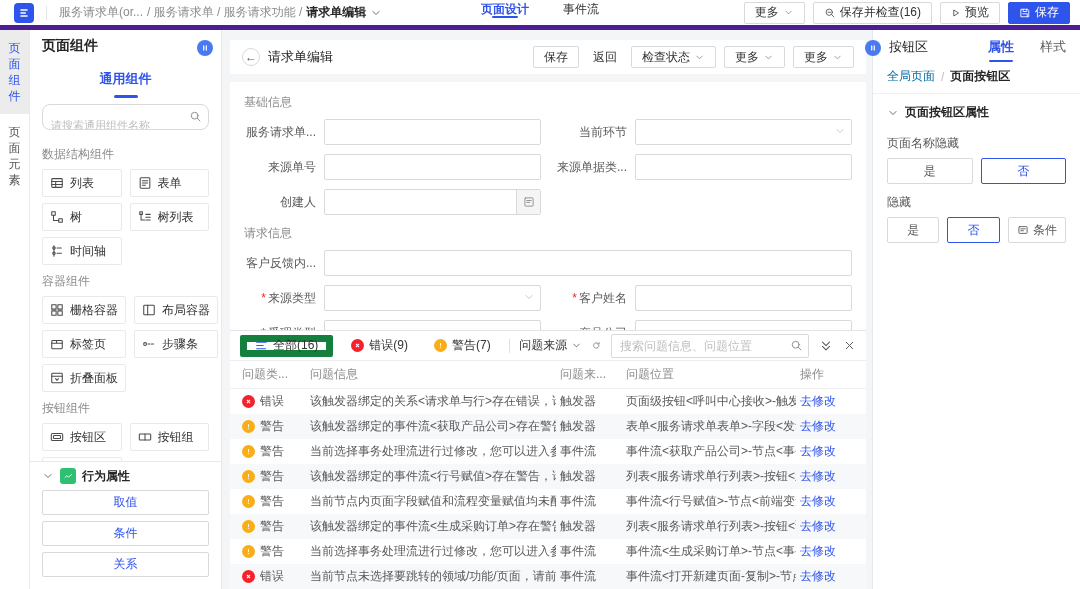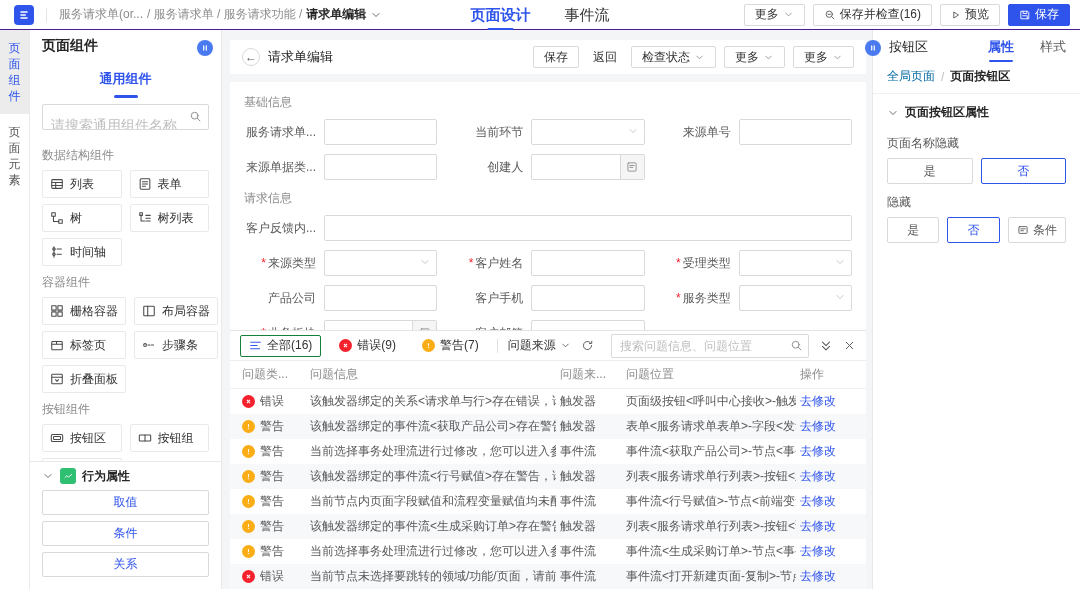--- a/index.html
+++ b/index.html
@@ -1,29 +1,29 @@
 <!DOCTYPE html>
 <html><head>
 <meta charset="utf-8">
 <style>
   * { box-sizing: border-box; margin: 0; padding: 0; }
   html,body { width:1080px; height:589px; overflow:hidden; }
   body { font-family:"Liberation Sans","DejaVu Sans",sans-serif; font-size:12px; color:#333; background:#fff; position:relative; }
   svg.ic { stroke:currentColor; fill:none; stroke-width:1.2; stroke-linecap:round; stroke-linejoin:round; }
 
   
-  .topbar { height:30px; display:flex; align-items:center; border-bottom:1px solid #4c1d95; padding:0 10px 0 14px; position:relative; background:#fff; }
+  .topbar { height:30px; display:flex; align-items:center; border-bottom:5px solid #4c1d95; padding:0 10px 0 14px; position:relative; background:#fff; }
   .logo { width:20px; height:20px; border-radius:4px; background:#2f54eb; display:flex; align-items:center; justify-content:center; color:#fff; }
   .tb-divider { width:1px; height:14px; background:#e5e5e5; margin:0 12px; }
   .breadcrumb { display:flex; align-items:center; gap:4px; white-space:nowrap; }
   .bc-dim { color:#8c8c8c; }
   .bc-cur { color:#262626; font-weight:bold; }
   .bc-chev { color:#595959; }
   .tb-tabs { position:absolute; left:50%; transform:translateX(-50%); top:0; height:30px; display:flex; gap:34px; }
-  .tb-tab { height:30px; display:flex; align-items:center; color:#333; cursor:pointer; position:relative; font-size:15px; }
+  .tb-tab { height:18px; display:flex; align-items:center; color:#333; cursor:pointer; position:relative; font-size:12px; }
   .tb-tab.active { color:#2f54eb; font-weight:bold; }
   .tb-tab.active::after { content:""; position:absolute; bottom:0; left:50%; transform:translateX(-50%); width:26px; height:2px; background:#2f54eb; border-radius:1px; }
   .tb-actions { margin-left:auto; display:flex; align-items:center; gap:8px; }
   .btn { height:22px; border:1px solid #d9d9d9; border-radius:2px; background:#fff; display:inline-flex; align-items:center; gap:4px; padding:0 10px; font-size:12px; color:#333; cursor:pointer; white-space:nowrap; }
   .btn.primary { background:#2f54eb; border-color:#2f54eb; color:#fff; }
   .btn .chev { color:#8c8c8c; }
 
   
   .app-body { display:flex; height:559px; }
 
@@ -35,21 +35,21 @@
   
   .left-panel { width:192px; flex:none; border-right:1px solid #e8e9eb; position:relative; background:#fff; }
   .lp-header { height:32px; display:flex; align-items:center; padding:0 12px; }
   .lp-title { font-size:14px; font-weight:bold; color:#262626; }
   .panel-toggle { position:absolute; width:16px; height:16px; border-radius:50%; background:#4a7af0; color:#fff; display:flex; align-items:center; justify-content:center; cursor:pointer; z-index:5; }
   .left-panel .panel-toggle { top:10px; right:8px; }
   .lp-tab-row { height:34px; display:flex; justify-content:center; align-items:center; }
   .lp-tab { color:#2f54eb; font-size:13px; font-weight:bold; position:relative; padding:6px 2px; cursor:pointer; }
   .lp-tab::after { content:""; position:absolute; left:50%; transform:translateX(-50%); bottom:-4px; width:24px; height:3px; border-radius:2px; background:#2f54eb; }
   .lp-search { margin:8px 12px 4px; position:relative; }
-  .lp-search input { width:100%; height:26px; border:1px solid #d9d9d9; border-radius:2px; padding:16px 26px 0 8px; font-size:14px; color:#333; outline:none; }
+  .lp-search input { width:100%; height:26px; border:1px solid #d9d9d9; border-radius:8px; padding:16px 26px 0 8px; font-size:11px; color:#333; outline:none; }
   .lp-search input::placeholder { color:#bfbfbf; }
   .lp-search .sic { position:absolute; right:7px; top:6px; color:#8c8c8c; }
   .lp-groups { padding:2px 12px 0; height:calc(100% - 104px); overflow:hidden; }
   .grp-label { color:#8c8c8c; margin:8px 0 6px; }
   .grp-grid { display:grid; grid-template-columns:1fr 1fr; gap:6px 8px; }
   .comp-item { height:28px; border:1px solid #e9e9e9; border-radius:2px; background:#fff; display:flex; align-items:center; gap:6px; padding:0 7px; cursor:pointer; color:#333; }
   .comp-item .cic { color:#4a4a4a; flex:none; }
   .comp-item span.lbl { white-space:nowrap; overflow:hidden; }
 
   .behavior-panel { position:absolute; left:0; right:0; bottom:0; background:#fff; border-top:1px solid #e8e9eb; z-index:4; padding-bottom:6px; }
@@ -61,35 +61,35 @@
   
   .main { flex:1; background:#f4f5f7; display:flex; flex-direction:column; min-width:0; position:relative; padding:10px 6px 0 8px; }
   .canvas-header { height:34px; background:#fff; border-radius:2px; display:flex; align-items:center; padding:0 12px; flex:none; }
   .back-btn { width:18px; height:18px; border:1px solid #d9d9d9; border-radius:50%; display:flex; align-items:center; justify-content:center; color:#595959; font-size:12px; cursor:pointer; margin-right:8px; background:#fff; }
   .ch-title { font-size:13px; color:#262626; }
   .ch-actions { margin-left:auto; display:flex; align-items:center; gap:8px; }
   .btn.plain { border:none; padding:0 6px; }
 
   .form-card { margin-top:8px; background:#fff; border-radius:2px; flex:1; overflow:hidden; padding:10px 14px; }
   .sec-title { color:#8c8c8c; margin:2px 0 8px; }
-  .f-grid { display:grid; grid-template-columns:repeat(3,1fr); gap:9px 14px; margin-bottom:10px; }
+  .f-grid { display:grid; grid-template-columns:repeat(2,1fr); gap:9px 14px; margin-bottom:10px; }
   .ff { display:flex; align-items:center; min-width:0; }
   .ff .lab { width:80px; flex:none; text-align:right; color:#595959; padding-right:8px; white-space:nowrap; overflow:hidden; }
   .req { color:#f5222d; margin-right:2px; }
   .ctrl { position:relative; flex:1; min-width:0; height:26px; }
   .ctrl input { width:100%; height:26px; border:1px solid #d9d9d9; border-radius:2px; padding:0 8px; font-size:12px; outline:none; background:#fff; }
   .ctrl .rgt { position:absolute; right:6px; top:6px; color:#bfbfbf; }
   .ctrl .lookup-box { position:absolute; right:1px; top:1px; width:24px; height:24px; background:#f5f5f5; border-left:1px solid #d9d9d9; display:flex; align-items:center; justify-content:center; color:#8c8c8c; border-radius:0 2px 2px 0; cursor:pointer; }
   .ff.full { grid-column:1 / -1; }
 
   
   .problems { height:259px; flex:none; background:#fff; border-top:1px solid #e2e4e8; border-radius:2px 2px 0 0; display:flex; flex-direction:column; }
   .pb-header { height:30px; display:flex; align-items:center; padding:0 10px; border-bottom:1px solid #ebedf0; gap:10px; flex:none; }
   .pb-tab { display:flex; align-items:center; gap:5px; color:#333; cursor:pointer; padding:0 8px; height:22px; border-radius:2px; white-space:nowrap; }
-  .pb-tab.active { border:1px solid #15803d; background:#fff; }
+  .pb-tab.active { border:7px solid #15803d; background:#fff; }
   .pb-tab .tic { color:#2f54eb; }
   .pb-div { width:1px; height:14px; background:#e0e0e0; }
   .pb-src { display:flex; align-items:center; gap:4px; color:#333; cursor:pointer; white-space:nowrap; }
   .pb-src .chev, .refresh { color:#595959; cursor:pointer; }
   .pb-right { margin-left:auto; display:flex; align-items:center; gap:10px; }
   .pb-search { position:relative; width:198px; }
   .pb-search input { width:100%; height:24px; border:1px solid #d9d9d9; border-radius:2px; padding:0 24px 0 8px; font-size:12px; outline:none; }
   .pb-search input::placeholder { color:#bfbfbf; }
   .pb-search .sic { position:absolute; right:6px; top:5px; color:#8c8c8c; }
   .pb-collapse, .pb-close { color:#595959; cursor:pointer; }

